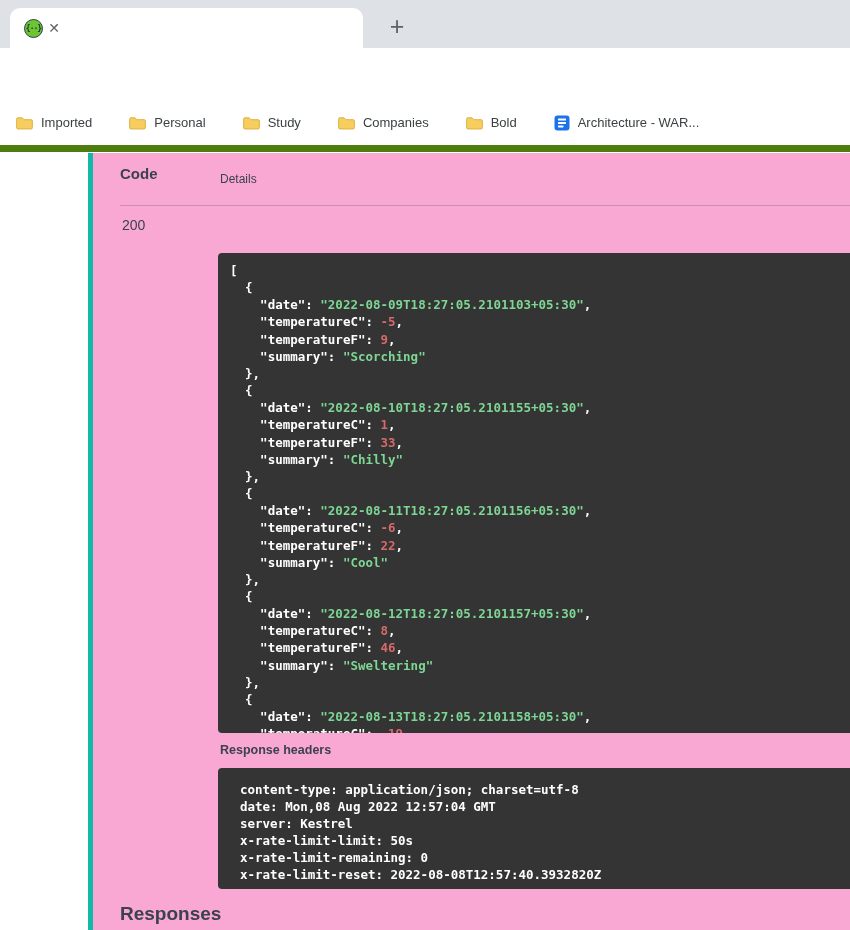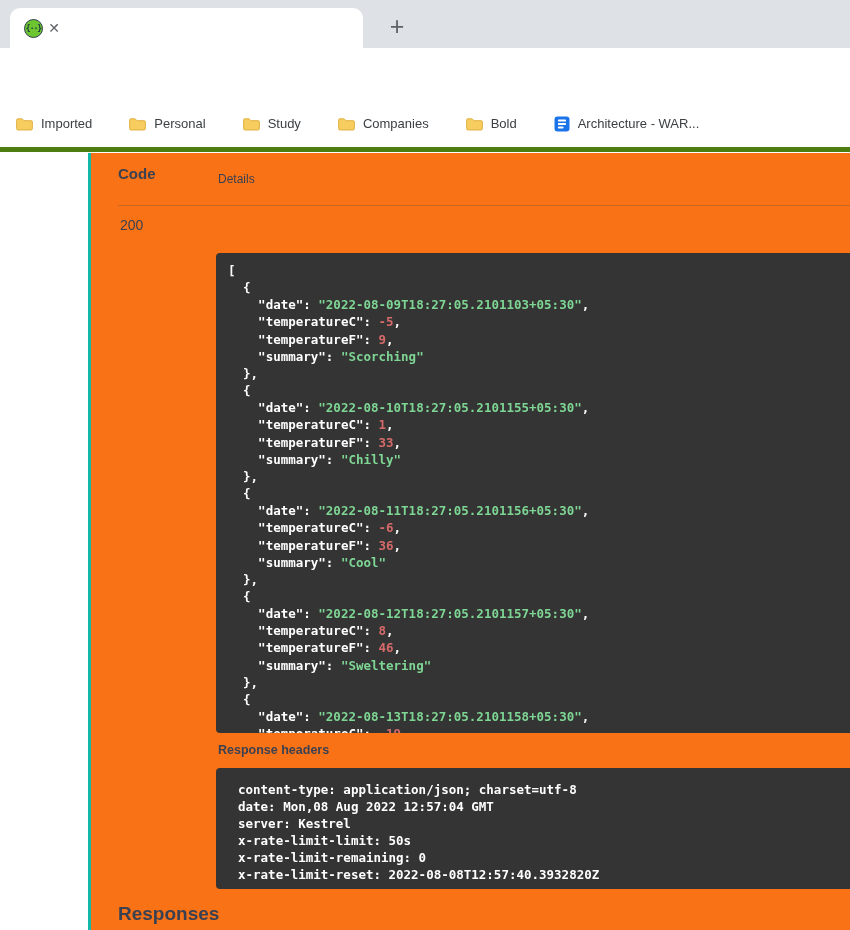--- a/index.html
+++ b/index.html
@@ -36,32 +36,32 @@
   .omnibox {
     position:absolute; left:190px; right:-12px; top:57px; height:37px;
     background:#f1f3f4; border-radius:19px;
     display:flex; align-items:center; padding-left:15px;
   }
   .omni-url { margin-left:11px; font-size:15.5px; color:#202124; white-space:nowrap; }
   .omni-url .path { color:#3c4043; }
 
   .bookmarks {
     position:absolute; top:100px; left:0; width:850px; height:52px; background:#fff;
-    border-bottom:5px solid #4d7c0f;
+    border-bottom:7px solid #4d7c0f;
     display:flex; align-items:center; padding-left:16px;
   }
   .bm { display:flex; align-items:center; margin-right:37px; cursor:pointer; }
   .bm .ic { margin-right:8px; display:flex; }
   .bm .lbl { font-size:13px; color:#3c4043; white-space:nowrap; }
 
   
   .content { position:absolute; top:153px; left:0; width:850px; height:777px; background:#fff; }
   .opblock {
     position:absolute; left:88px; top:0; right:0; bottom:0;
-    background:#f97316; border-left:3px solid #14b8a6;
+    background:#f9a8d4; border-left:5px solid #14b8a6;
   }
   .hdr-code { position:absolute; left:27px; top:12px; font-size:15px; font-weight:bold; color:#3b4151; }
   .hdr-details { position:absolute; left:127px; top:19px; font-size:12px; font-weight:normal; color:#3b4151; }
   .hdr-line { position:absolute; left:27px; right:0; top:52px; border-top:1px solid rgba(59,65,81,.25); }
   .status-code { position:absolute; left:29px; top:64px; font-size:14px; color:#3b4151; }
   .rb-label { position:absolute; left:127px; top:77px; font-size:12.5px; font-weight:bold; color:#3b4151;margin-top:26px; }
   .codeblock {
     position:absolute; left:125px; right:-6px; background:var(--code-bg,#343434);
     border-radius:4px; overflow:hidden;
   }
@@ -191,21 +191,21 @@
 </span><span>  },
 </span><span>  {
 </span><span>    "date": </span><span class="s">"2022-08-10T18:27:05.2101155+05:30"</span><span>,
 </span><span>    "temperatureC": </span><span class="n">1</span><span>,
 </span><span>    "temperatureF": </span><span class="n">33</span><span>,
 </span><span>    "summary": </span><span class="s">"Chilly"</span><span>
 </span><span>  },
 </span><span>  {
 </span><span>    "date": </span><span class="s">"2022-08-11T18:27:05.2101156+05:30"</span><span>,
 </span><span>    "temperatureC": </span><span class="n">-6</span><span>,
-</span><span>    "temperatureF": </span><span class="n">36</span><span>,
+</span><span>    "temperatureF": </span><span class="n">22</span><span>,
 </span><span>    "summary": </span><span class="s">"Cool"</span><span>
 </span><span>  },
 </span><span>  {
 </span><span>    "date": </span><span class="s">"2022-08-12T18:27:05.2101157+05:30"</span><span>,
 </span><span>    "temperatureC": </span><span class="n">8</span><span>,
 </span><span>    "temperatureF": </span><span class="n">46</span><span>,
 </span><span>    "summary": </span><span class="s">"Sweltering"</span><span>
 </span><span>  },
 </span><span>  {
 </span><span>    "date": </span><span class="s">"2022-08-13T18:27:05.2101158+05:30"</span><span>,

